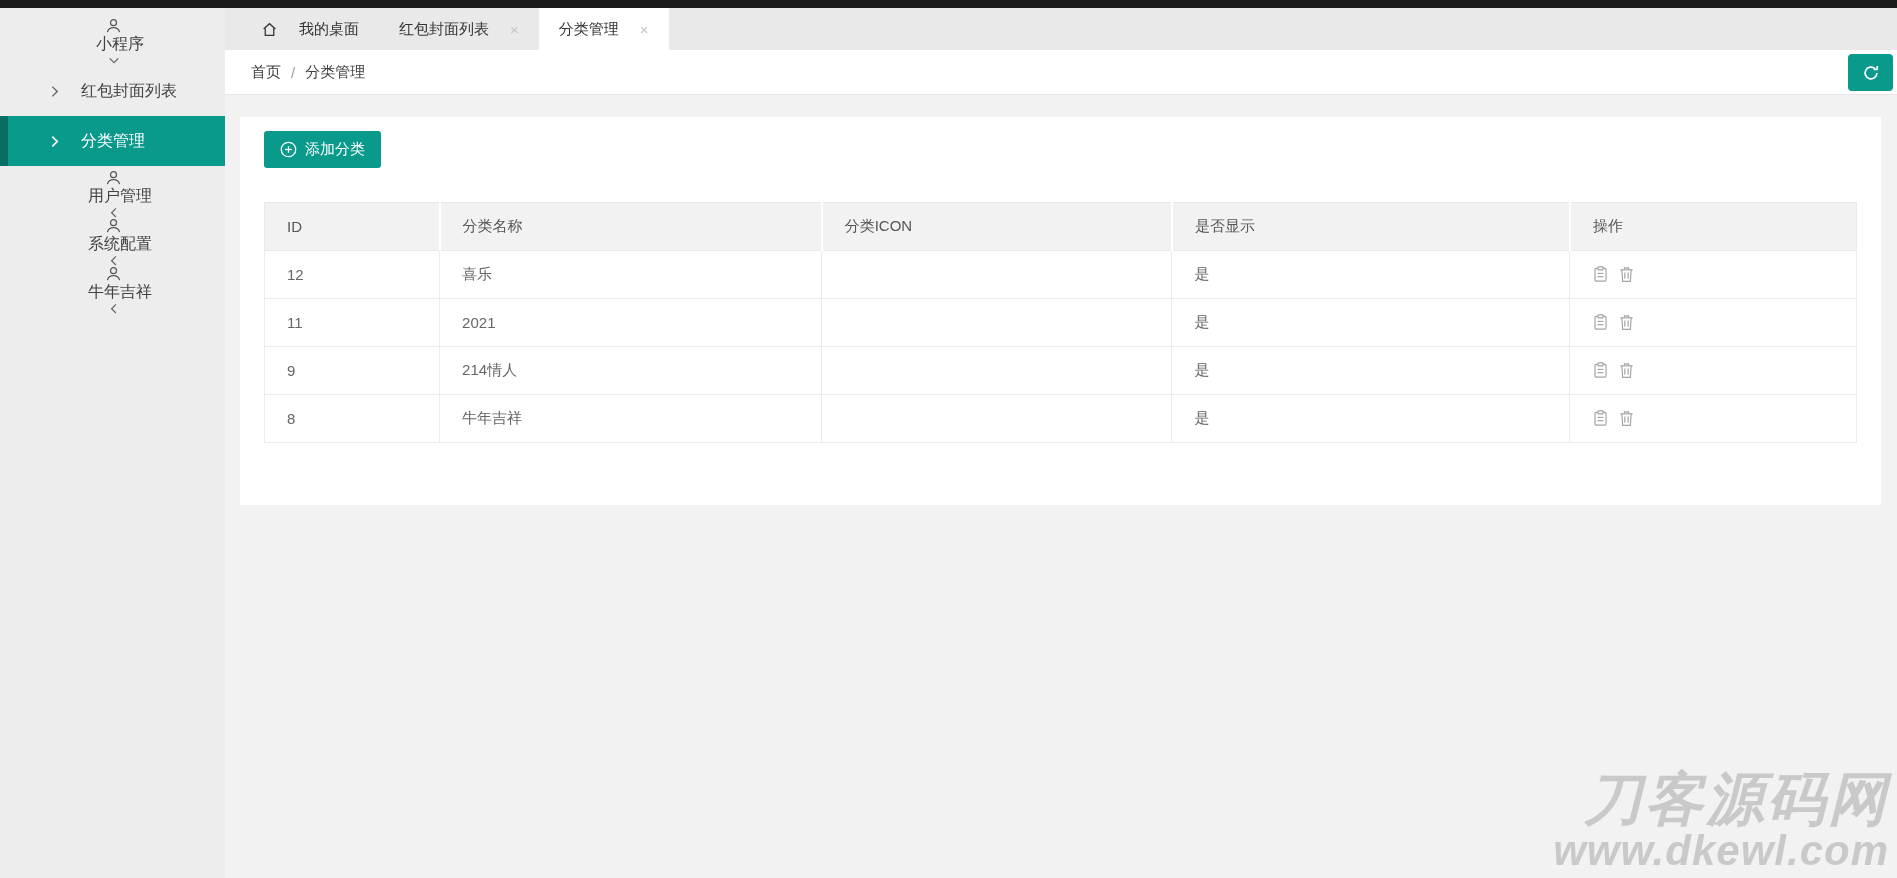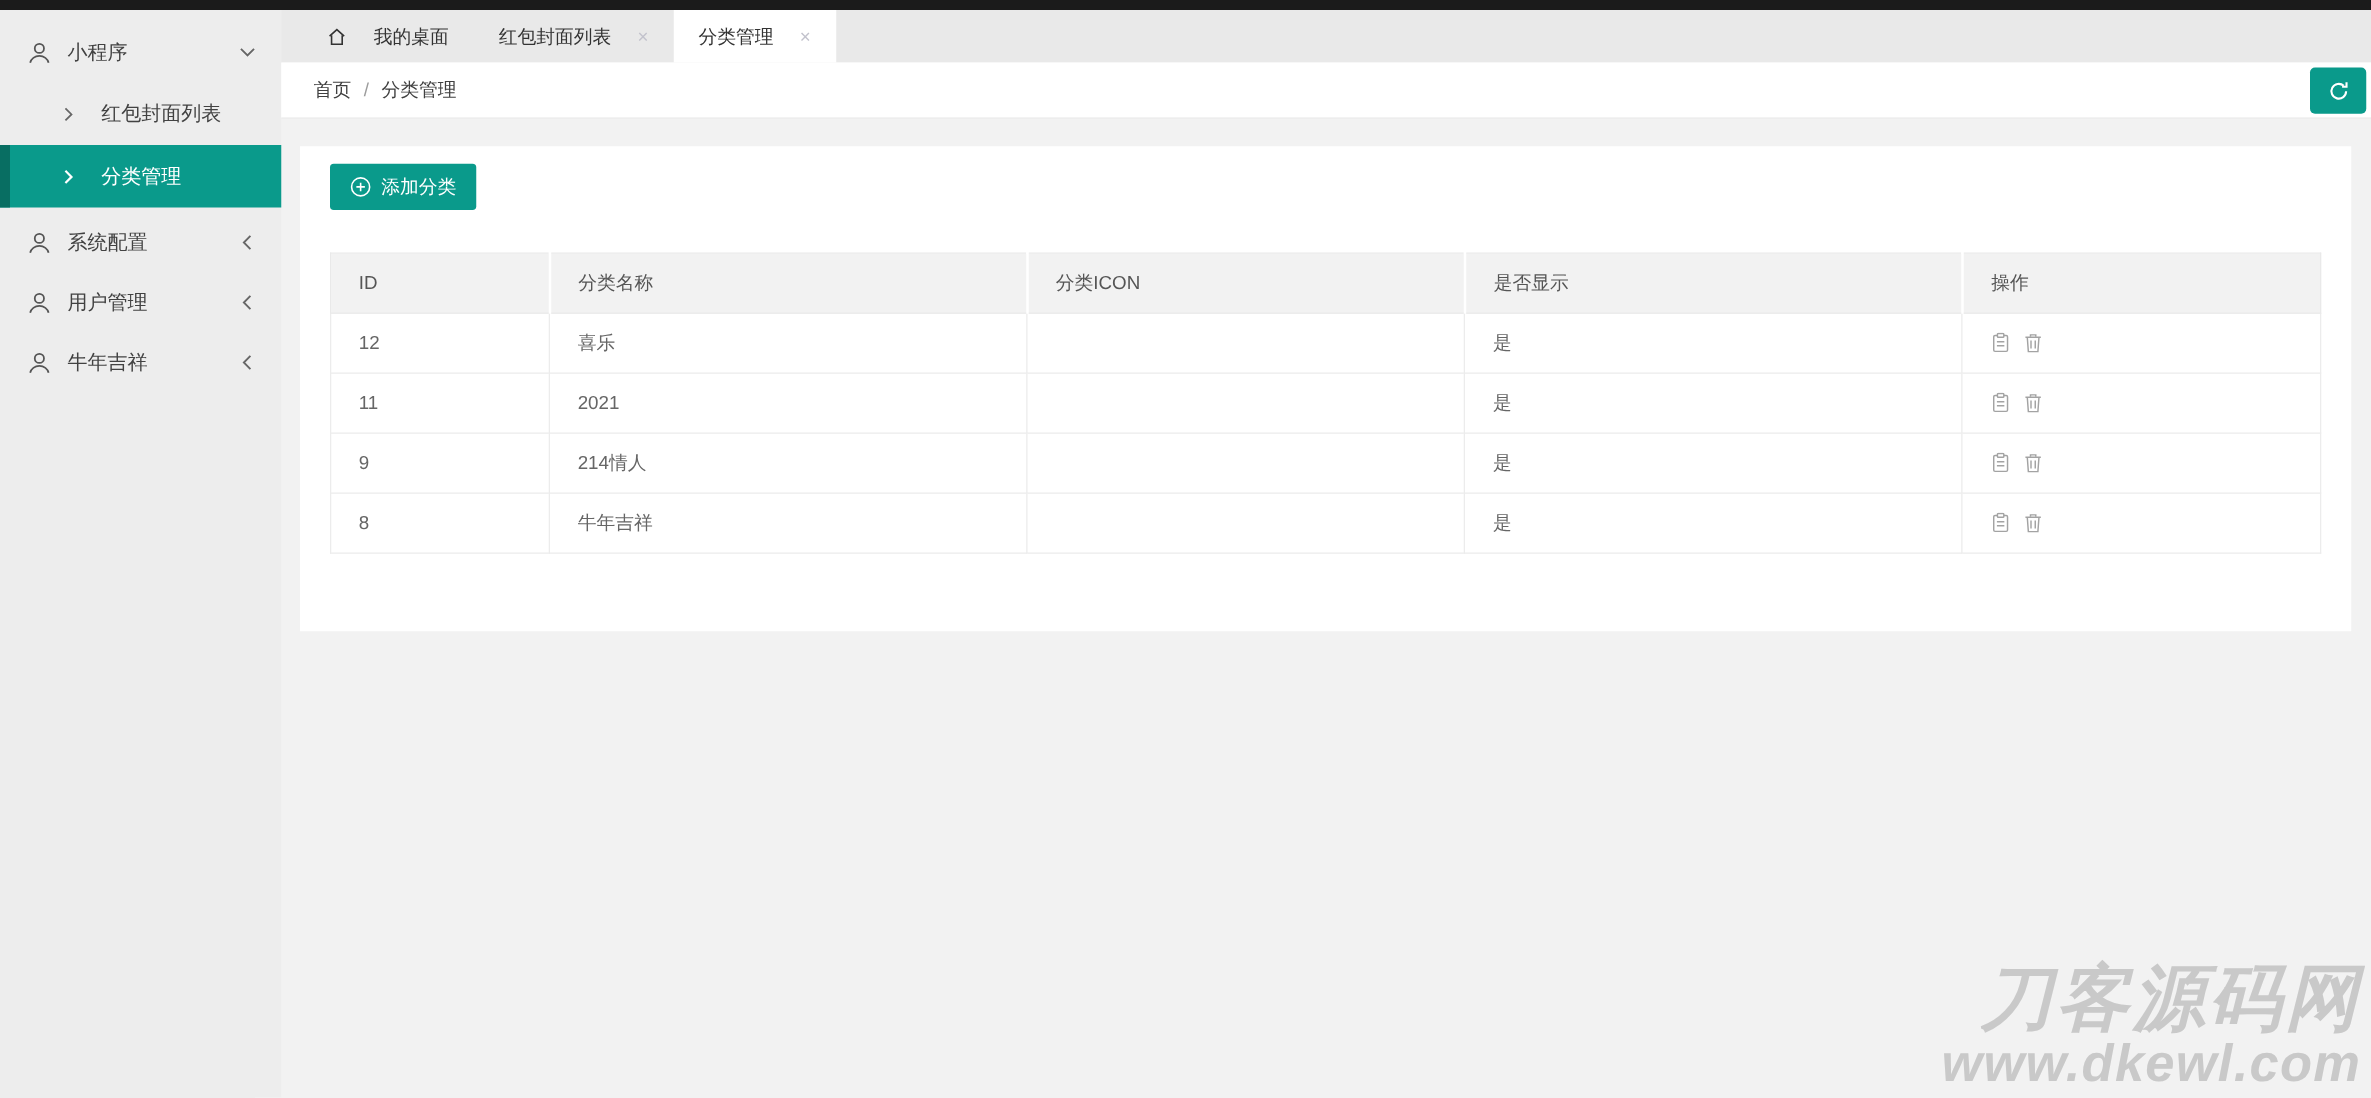--- a/index.html
+++ b/index.html
@@ -8,21 +8,21 @@
     position:relative; overflow:hidden;
     background:#f2f2f2;
     font-family:"Liberation Sans", sans-serif;
     color:#333;
   }
   
   .top-strip { position:absolute; top:0; left:0; width:100%; height:8px; background:#1b1b1b; }
 
   
   .sidebar { position:absolute; top:8px; left:0; bottom:0; width:225px; background:#ededed; padding-top:10px; }
-  .side-row { height:48px; display:flex; align-items:center; padding:0 20px 0 22px; font-size:16px; color:#424242; cursor:pointer; }
+  .side-row { height:48px; display:flex; align-items:center; padding:0 20px 0 22px; font-size:16px; color:#424242; cursor:pointer;flex-direction:column; }
   .side-row .label { flex:1; margin-left:13px; }
   .side-sub { height:50px; display:flex; align-items:center; padding-left:48px; font-size:16px; color:#424242; cursor:pointer; }
   .side-sub .label { margin-left:20px; }
   .side-sub.active { background:#0a9a8b; color:#ffffff; position:relative; }
   .side-sub.active::before { content:""; position:absolute; left:0; top:0; bottom:0; width:8px; background:#086e62; }
   .side-subgroup { margin-bottom:4px; }
   svg.ico { display:block; }
 
   
   .tabbar { position:absolute; top:8px; left:225px; right:0; height:42px; background:#e9e9e9; display:flex; align-items:stretch; padding-left:16px; }
@@ -94,32 +94,32 @@
         </svg>
       <span class="label">分类管理</span>
     </div>
   </div>
 
   <div class="side-row">
     <svg class="ico" width="19" height="19" viewBox="0 0 16 16" fill="none" stroke="#555" stroke-width="1.2">
       <circle cx="8" cy="4.8" r="3.1"></circle>
         <path d="M1.8 14.5 a6.3 5.6 0 0 1 12.4 0"></path>
     </svg>
+    <span class="label">用户管理</span>
+    <svg class="ico" width="14" height="14" viewBox="0 0 12 12" fill="none" stroke="#666" stroke-width="1.3">
+        <polyline points="8,1.5 3.5,6 8,10.5"></polyline>
+      </svg>
+  </div>
+
+  <div class="side-row">
+    <svg class="ico" width="19" height="19" viewBox="0 0 16 16" fill="none" stroke="#555" stroke-width="1.2">
+      <circle cx="8" cy="4.8" r="3.1"></circle>
+        <path d="M1.8 14.5 a6.3 5.6 0 0 1 12.4 0"></path>
+    </svg>
     <span class="label">系统配置</span>
-    <svg class="ico" width="14" height="14" viewBox="0 0 12 12" fill="none" stroke="#666" stroke-width="1.3">
-        <polyline points="8,1.5 3.5,6 8,10.5"></polyline>
-      </svg>
-  </div>
-
-  <div class="side-row">
-    <svg class="ico" width="19" height="19" viewBox="0 0 16 16" fill="none" stroke="#555" stroke-width="1.2">
-      <circle cx="8" cy="4.8" r="3.1"></circle>
-        <path d="M1.8 14.5 a6.3 5.6 0 0 1 12.4 0"></path>
-    </svg>
-    <span class="label">用户管理</span>
     <svg class="ico" width="14" height="14" viewBox="0 0 12 12" fill="none" stroke="#666" stroke-width="1.3">
         <polyline points="8,1.5 3.5,6 8,10.5"></polyline>
       </svg>
   </div>
 
   <div class="side-row">
     <svg class="ico" width="19" height="19" viewBox="0 0 16 16" fill="none" stroke="#555" stroke-width="1.2">
       <circle cx="8" cy="4.8" r="3.1"></circle>
         <path d="M1.8 14.5 a6.3 5.6 0 0 1 12.4 0"></path>
     </svg>

